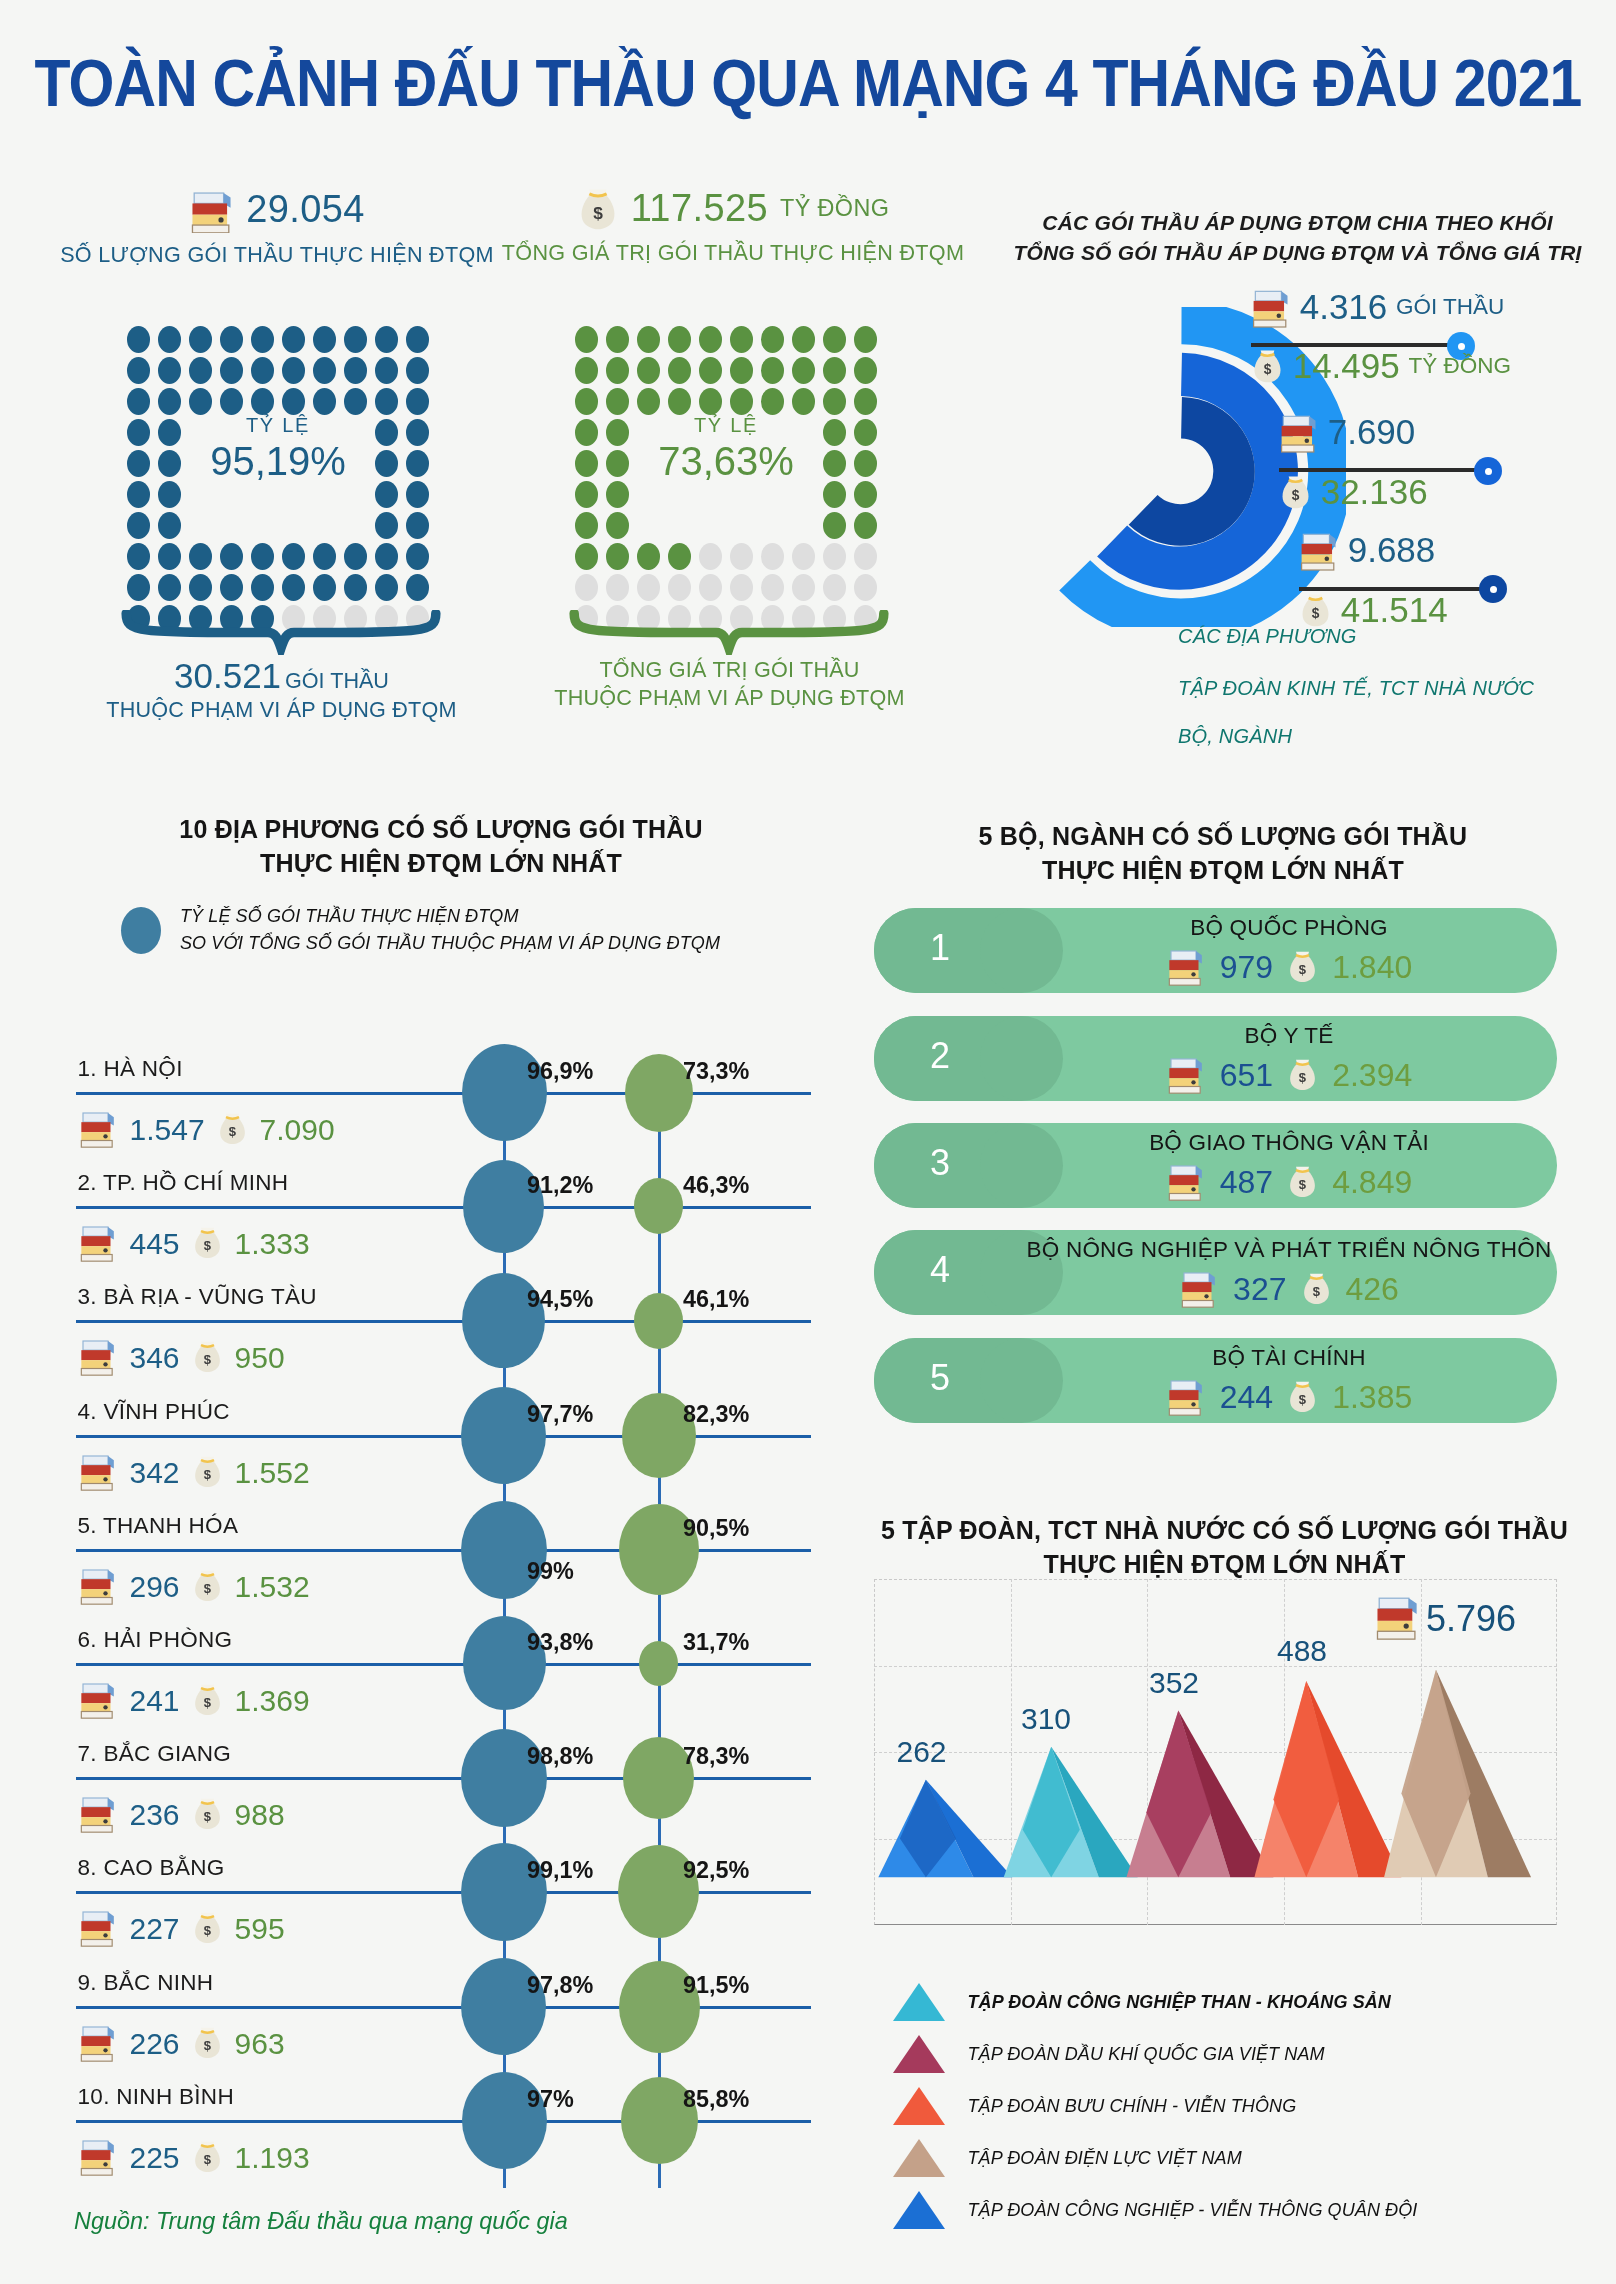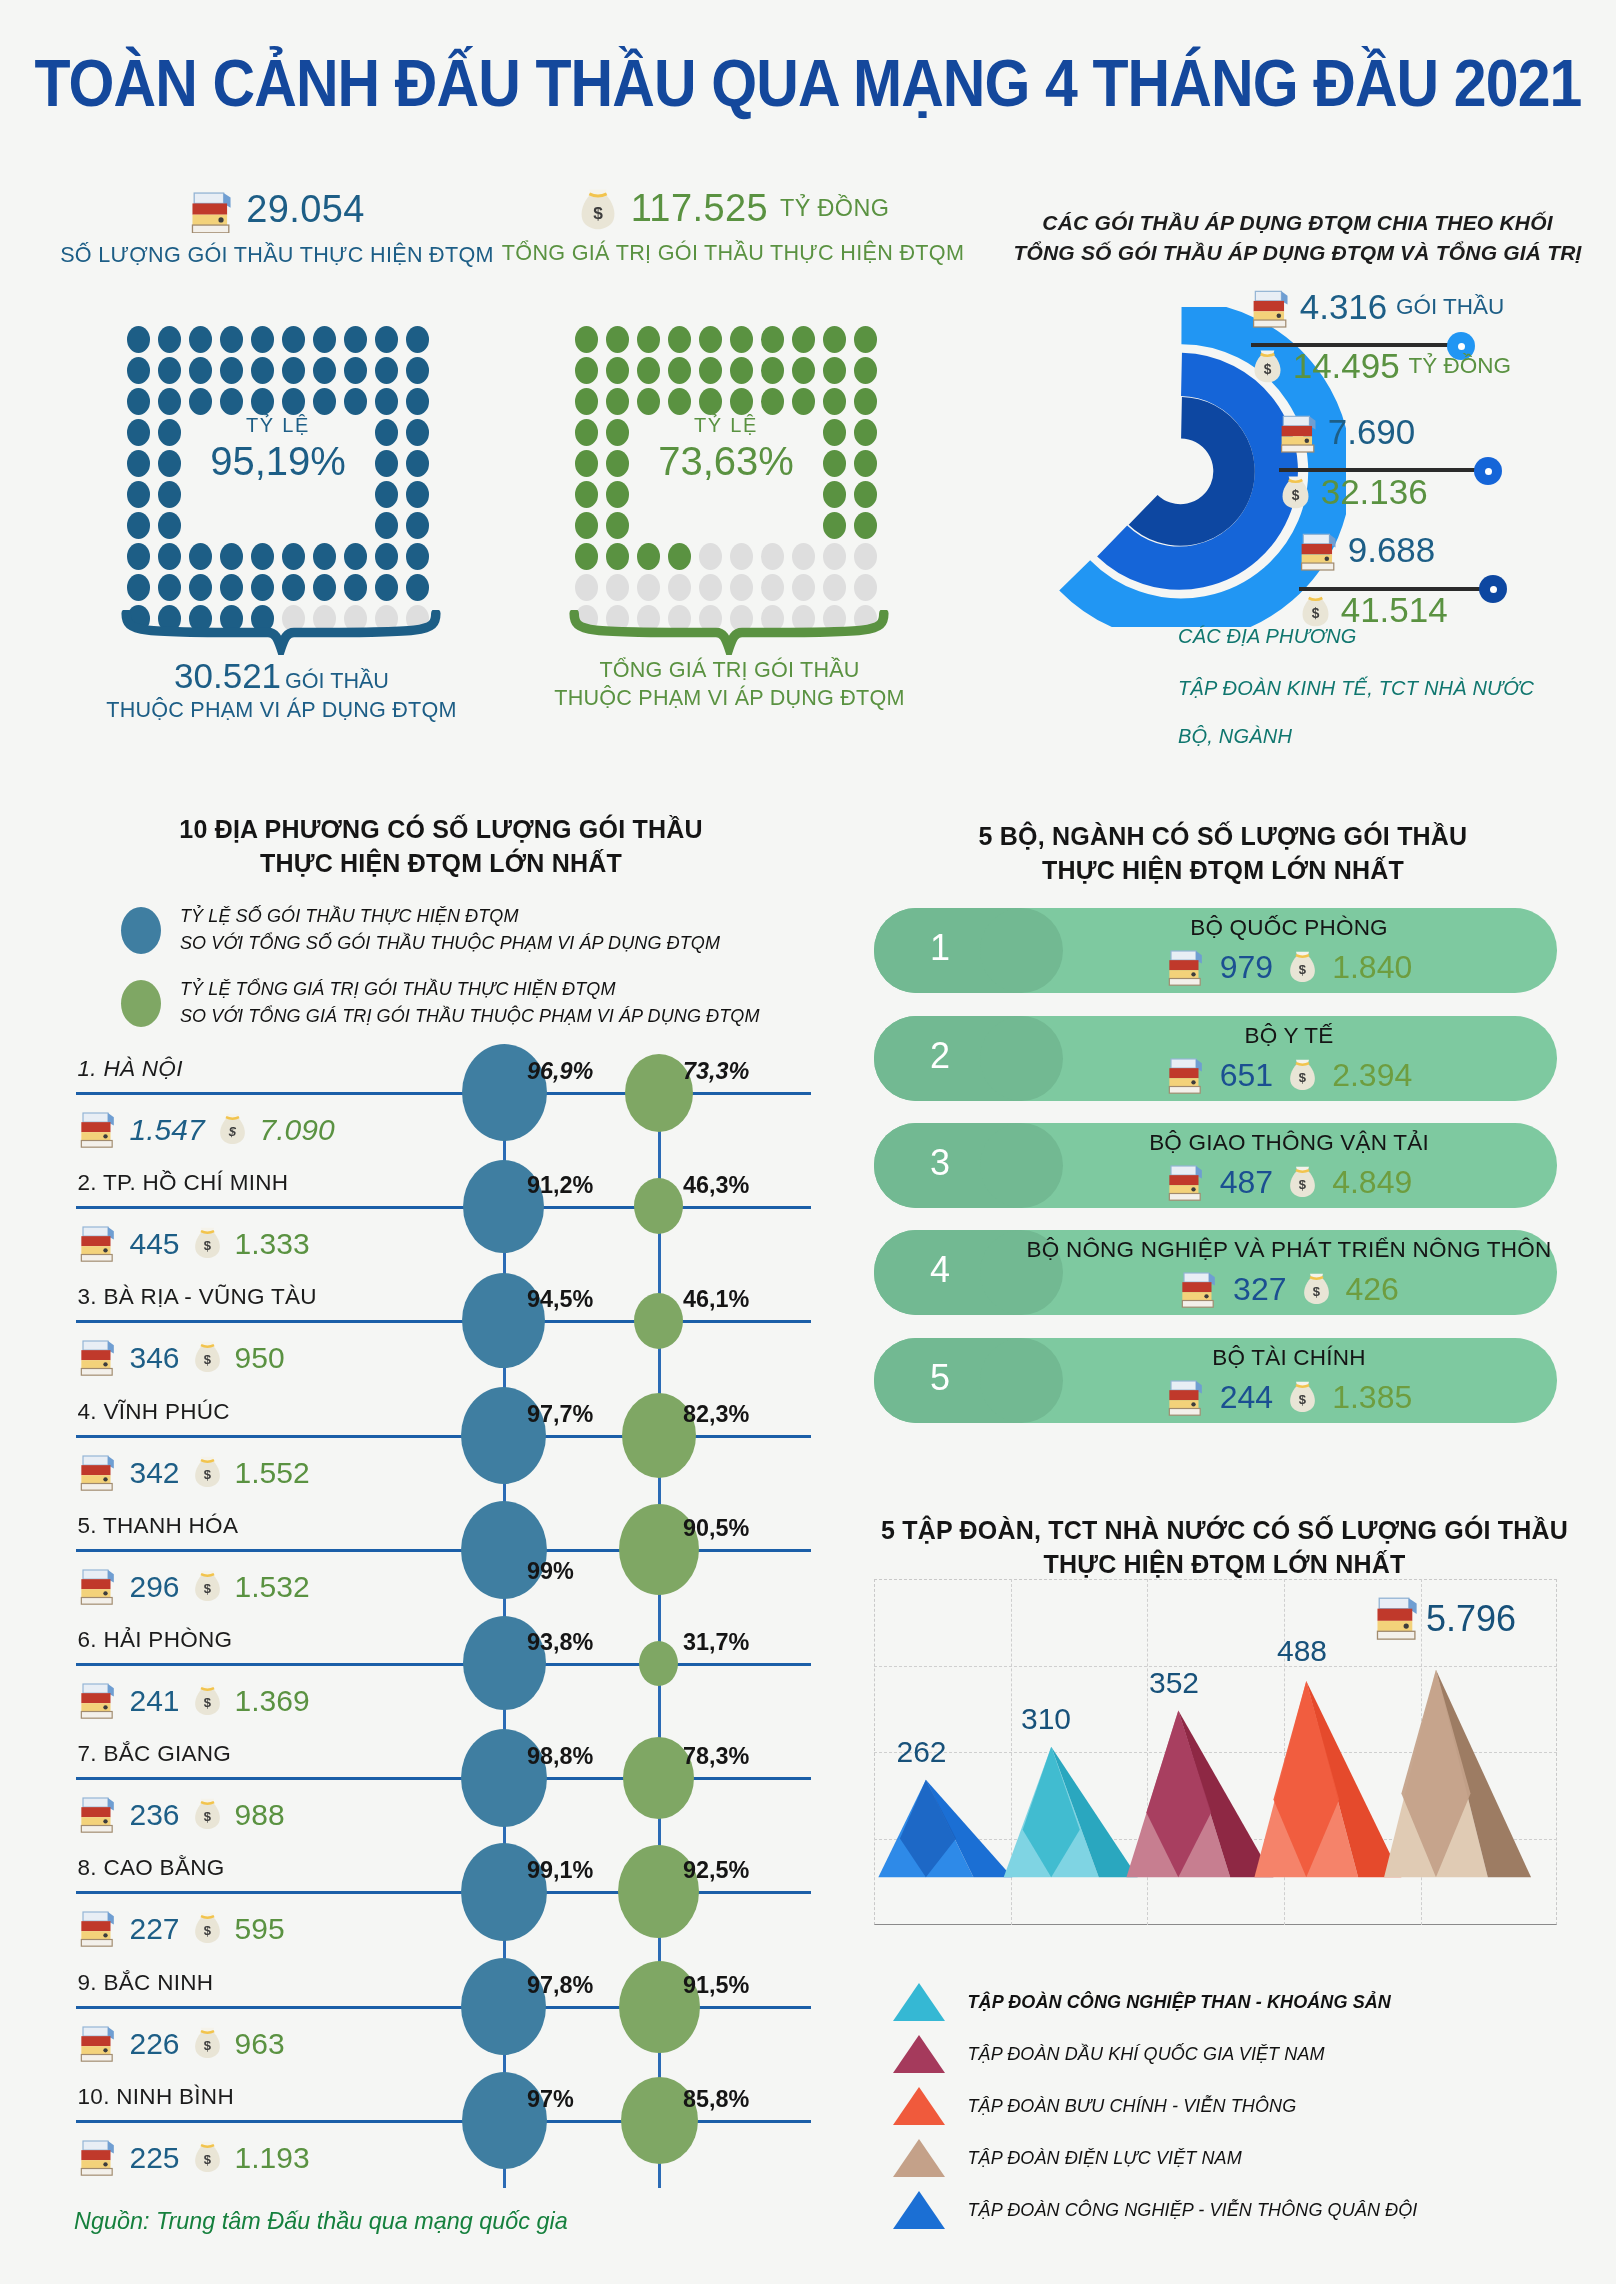--- a/index.html
+++ b/index.html
@@ -517,33 +517,26 @@
     <div>THỰC HIỆN ĐTQM LỚN NHẤT</div>
   </div>
 
   <div class="lg-item" style="left:121px; top:903px;">
     <div class="lg-bub" style="background:#3f7ea1;"></div>
     <div class="lg-txt">
       <div>TỶ LỆ SỐ GÓI THẦU THỰC HIỆN ĐTQM</div>
       <div>SO VỚI TỔNG SỐ GÓI THẦU  THUỘC PHẠM VI ÁP DỤNG ĐTQM</div>
     </div>
   </div>
-  <div class="lg-item" style="left:121px; top:976px;">
-    <div class="lg-bub" style="background:#7fa764;"></div>
-    <div class="lg-txt">
-      <div>TỶ LỆ TỔNG GIÁ TRỊ GÓI THẦU THỰC HIỆN ĐTQM</div>
-      <div>SO VỚI TỔNG GIÁ TRỊ GÓI THẦU  THUỘC PHẠM VI ÁP DỤNG ĐTQM</div>
-    </div>
-  </div>
 
   <div class="pv-area">
     <div class="vline" style="left:429px;"></div>
     <div class="vline" style="left:584px;"></div>
     <div id="prow-host">
-        <div class="prow" style="top: 0px; font-style: italic;">
+        <div class="prow" style="top: 0px;">
           <div class="pname">1. HÀ NỘI</div>
           <div class="hline"></div>
           <div class="pvals">
             <span><svg width="40" height="40" viewBox="0 0 46 48">
                 <rect x="5" y="6" width="30" height="11" fill="#e8eef5" stroke="#93b4d4" stroke-width="1.4"></rect>
                 <polygon points="35,6 42,11 42,21 35,17" fill="#6f9ed2"></polygon>
                 <rect x="3" y="17" width="35" height="12" fill="#c0392b"></rect>
                 <rect x="3" y="29" width="35" height="10" fill="#f3d27a"></rect>
                 <circle cx="32" cy="34" r="2.6" fill="#3d3d3d"></circle>
                 <rect x="3" y="39" width="37" height="8" fill="#f3f0ea" stroke="#a08a6e" stroke-width="1.4"></rect>

